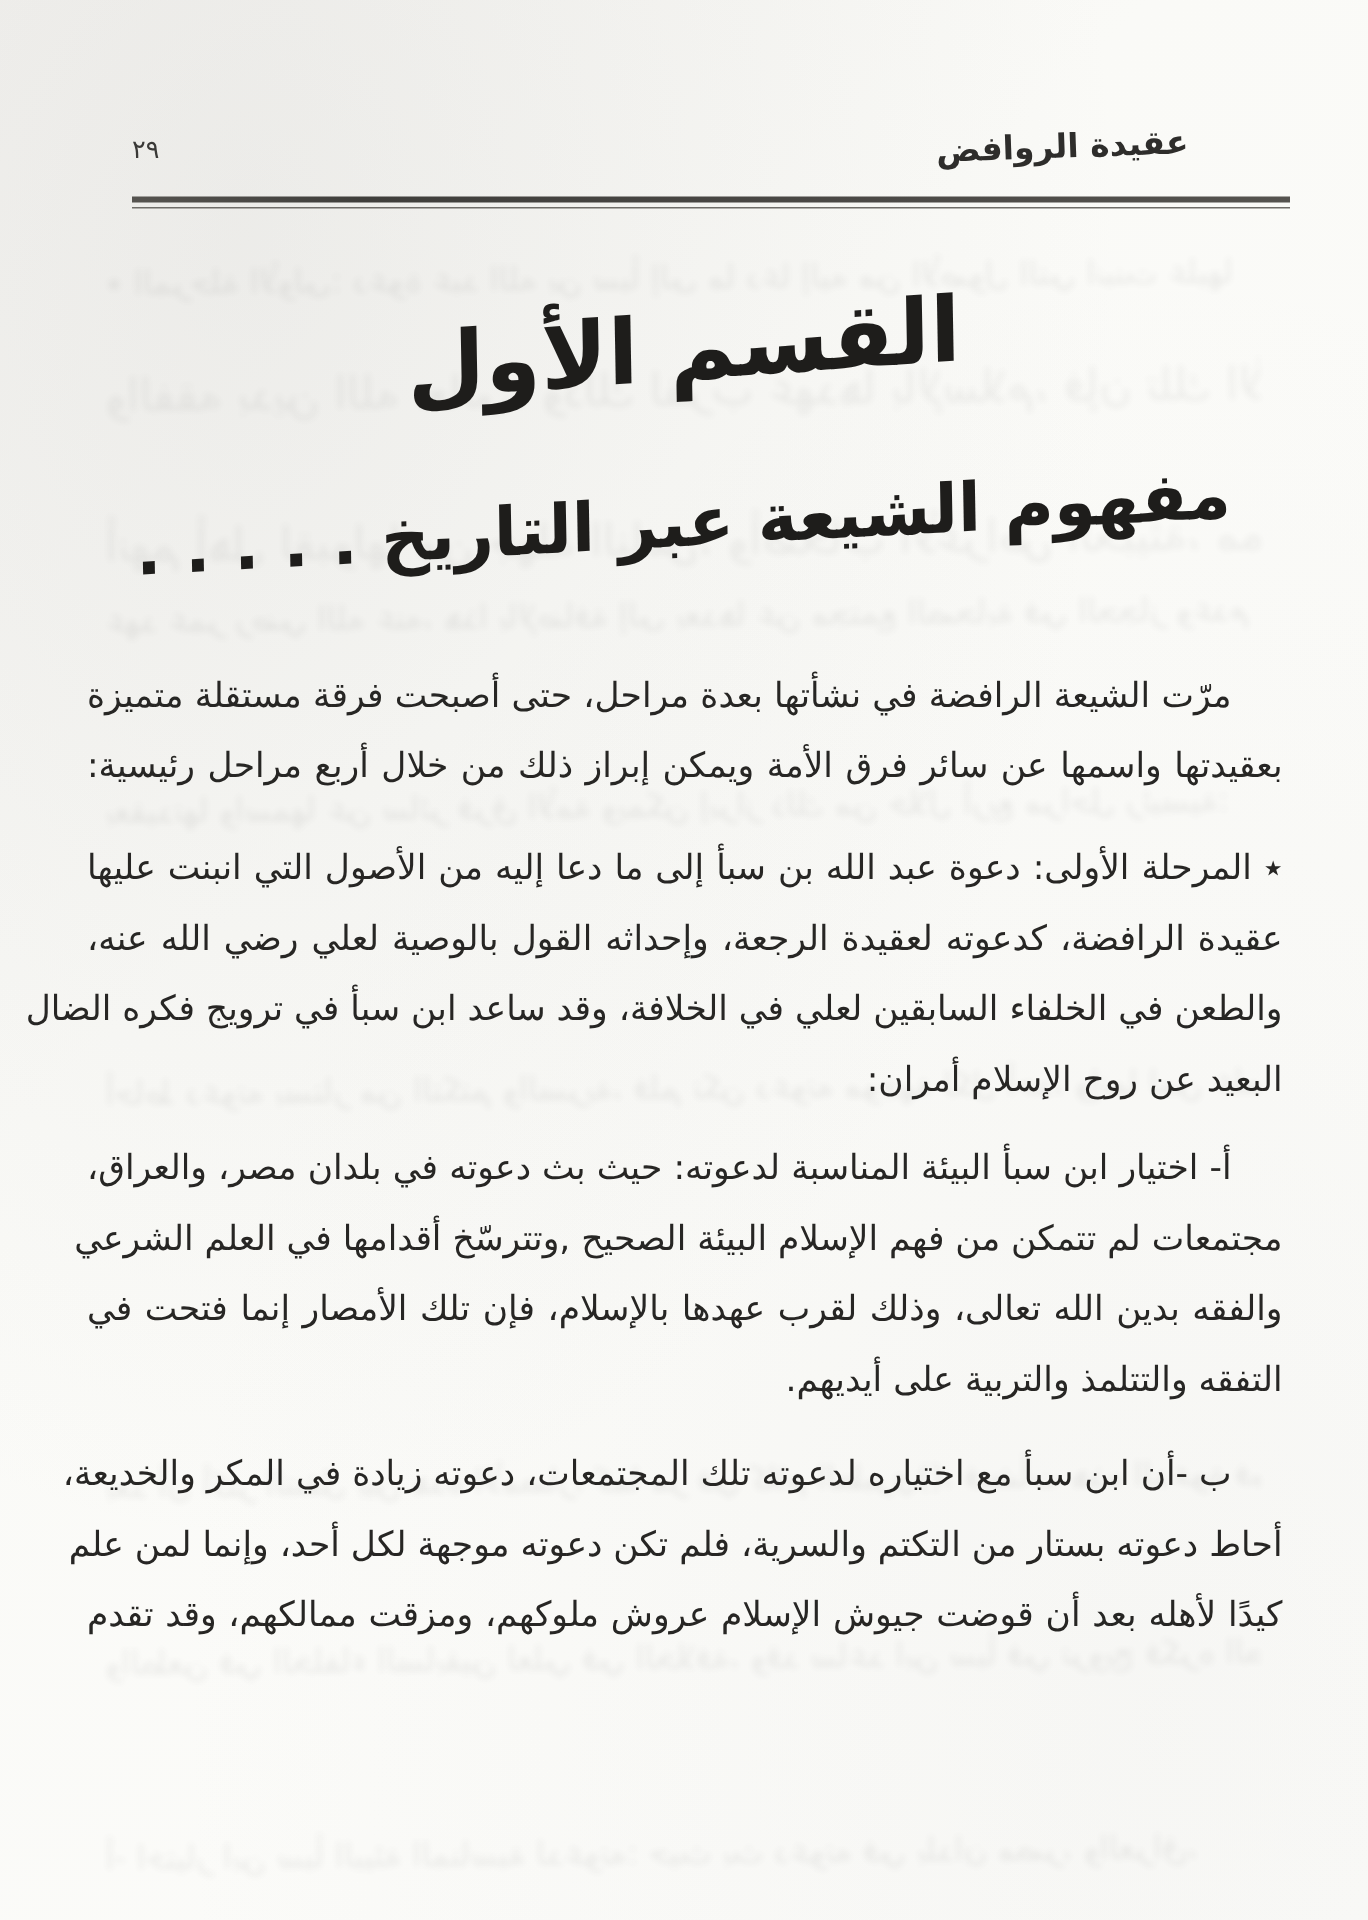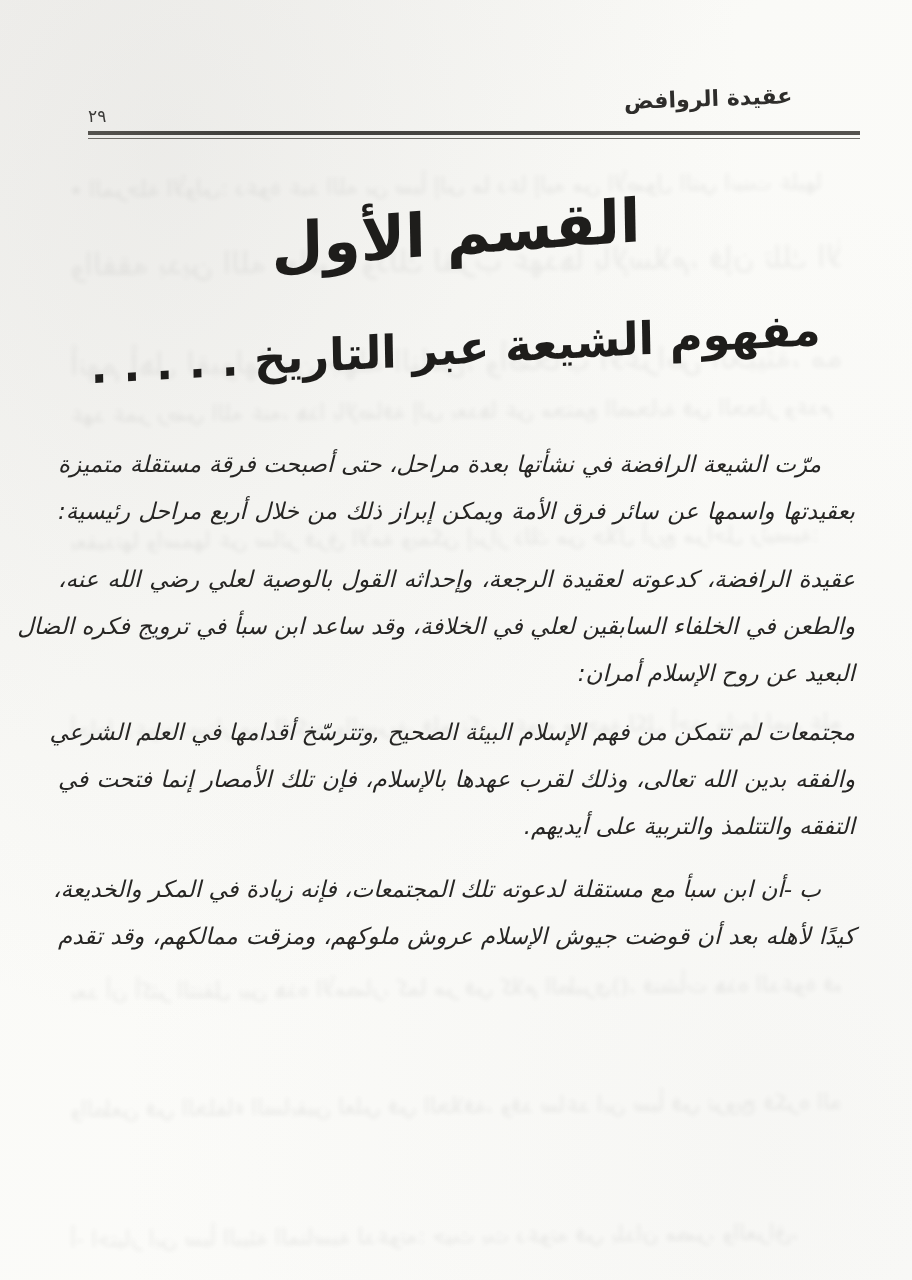--- a/index.html
+++ b/index.html
@@ -18,21 +18,21 @@
   }
 
   
   .running-head{
     position:absolute; top:86px; right:120px;
     font-size:22px; font-weight:bold;
     transform:rotate(-2deg);
     color:#2e2d2b;
   }
   .page-number{
-    position:absolute; top:106px; left:88px;
+    position:absolute; top:90px; left:88px;
     font-size:17px; color:#3a3937;
     direction:ltr;
   }
   .rule{
     position:absolute; top:131px; left:88px; width:772px; height:9px;
   }
   .rule::before{
     content:""; position:absolute; top:0; left:0; right:0; height:4px;
     background:linear-gradient(90deg,#55534f,#3f3e3b 20%,#4a4845 60%,#55534f);
   }
@@ -56,21 +56,20 @@
     display:inline-block;
     font-size:45px; font-weight:bold;
     transform:rotate(-3deg) skewX(-2deg);
     color:#1e1d1b;
   }
 
   
   main{
     position:absolute; top:441px; right:57px; left:58px;
     direction:rtl;
-    font-style:italic;
   }
   .para{margin:0; padding:0;}
   .para-2{margin-top:21px;}
   .para-3{margin-top:12px;}
   .para-4{margin-top:16px;}
   .line{
     font-size:23px;
     line-height:47px;
     height:47px;
     white-space:nowrap;
@@ -125,30 +124,33 @@
   </div>
 
   <main>
 
     <div class="para para-1">
       <div class="line indent">مرّت الشيعة الرافضة في نشأتها بعدة مراحل، حتى أصبحت فرقة مستقلة متميزة</div>
       <div class="line">بعقيدتها واسمها عن سائر فرق الأمة ويمكن إبراز ذلك من خلال أربع مراحل رئيسية:</div>
     </div>
 
     <div class="para para-2">
+      <div class="line">٭ المرحلة الأولى: دعوة عبد الله بن سبأ إلى ما دعا إليه من الأصول التي انبنت عليها</div>
       <div class="line">عقيدة الرافضة، كدعوته لعقيدة الرجعة، وإحداثه القول بالوصية لعلي رضي الله عنه،</div>
       <div class="line">والطعن في الخلفاء السابقين لعلي في الخلافة، وقد ساعد ابن سبأ في ترويج فكره الضال</div>
       <div class="line short">البعيد عن روح الإسلام أمران:</div>
     </div>
 
     <div class="para para-3">
+      <div class="line indent">أ- اختيار ابن سبأ البيئة المناسبة لدعوته: حيث بث دعوته في بلدان مصر، والعراق،</div>
       <div class="line">مجتمعات لم تتمكن من فهم الإسلام البيئة الصحيح ,وتترسّخ أقدامها في العلم الشرعي</div>
       <div class="line">والفقه بدين الله تعالى، وذلك لقرب عهدها بالإسلام، فإن تلك الأمصار إنما فتحت في</div>
       <div class="line short">التفقه والتتلمذ والتربية على أيديهم.</div>
     </div>
 
     <div class="para para-4">
-      <div class="line indent">ب -أن ابن سبأ مع مستقلة لدعوته تلك المجتمعات، فإنه زيادة في المكر والخديعة،</div>
+      <div class="line indent">ب -أن ابن سبأ مع اختياره لدعوته تلك المجتمعات، دعوته زيادة في المكر والخديعة،</div>
+      <div class="line">أحاط دعوته بستار من التكتم والسرية، فلم تكن دعوته موجهة لكل أحد، وإنما لمن علم</div>
       <div class="line">كيدًا لأهله بعد أن قوضت جيوش الإسلام عروش ملوكهم، ومزقت ممالكهم، وقد تقدم</div>
     </div>
 
   </main>
 </div>
 
 </body></html>

